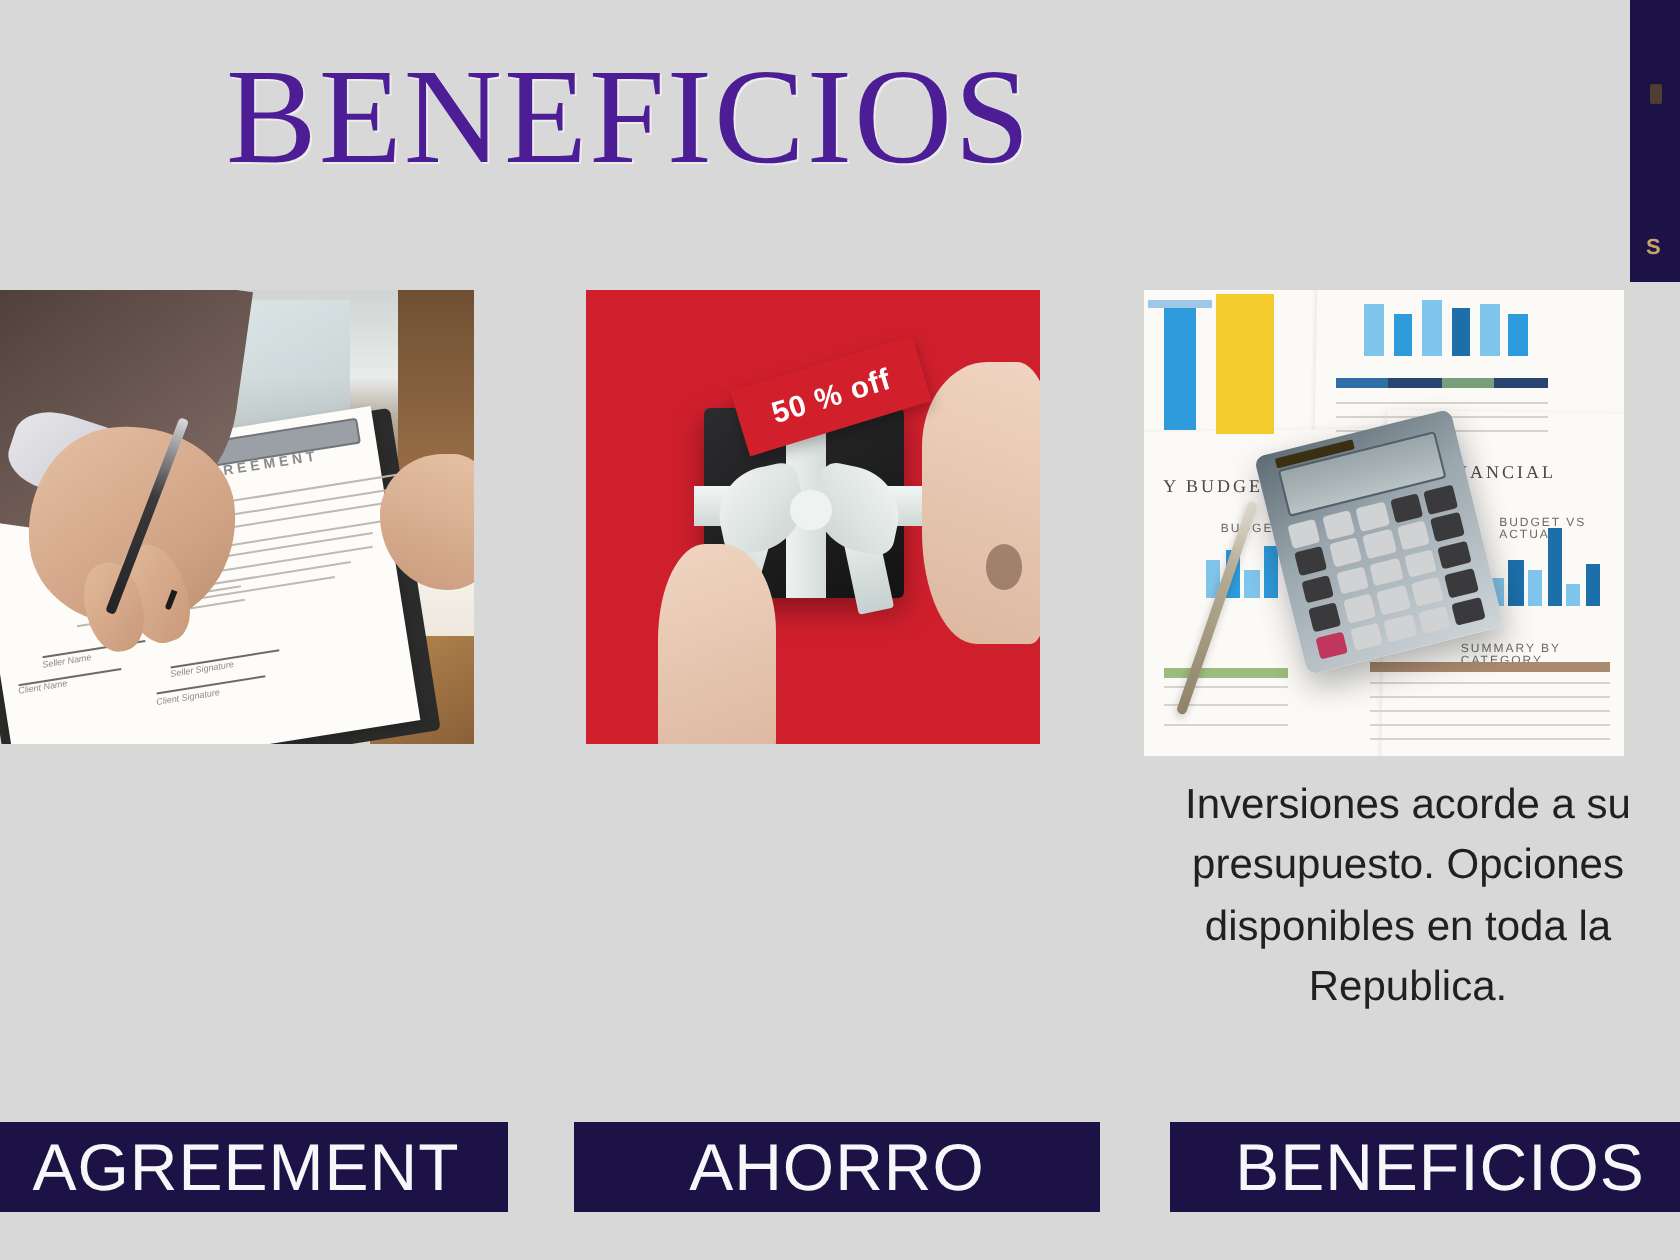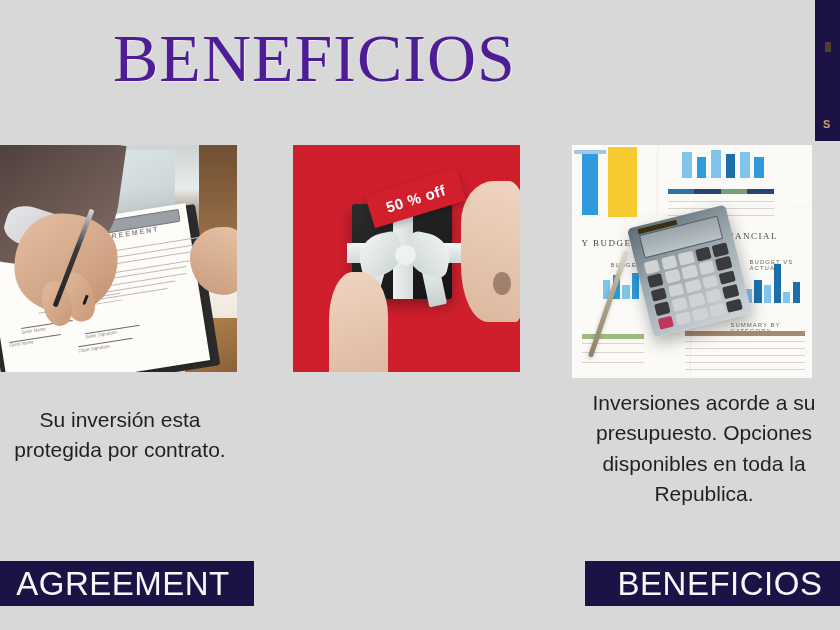--- a/index.html
+++ b/index.html
@@ -333,23 +333,25 @@
           <div class="k r"></div>
             <div class="k g"></div>
             <div class="k g"></div>
             <div class="k g"></div>
             <div class="k"></div>
         </div>
       </div>
     </div>
   </div>
 
-  <div class="caption cap-1">Su inversión esta protegida por contrato.</div>
   <div class="caption cap-3">Inversiones acorde a su presupuesto. Opciones disponibles en toda la Republica.</div>
 
   <div class="label-bar bar-1">
     <span>AGREEMENT</span>
   </div>
+  <div class="label-bar bar-2">
+    <span>AHORRO</span>
+  </div>
   <div class="label-bar bar-3">
     <span>BENEFICIOS</span>
   </div>
 
 </div>
 
 </body></html>

